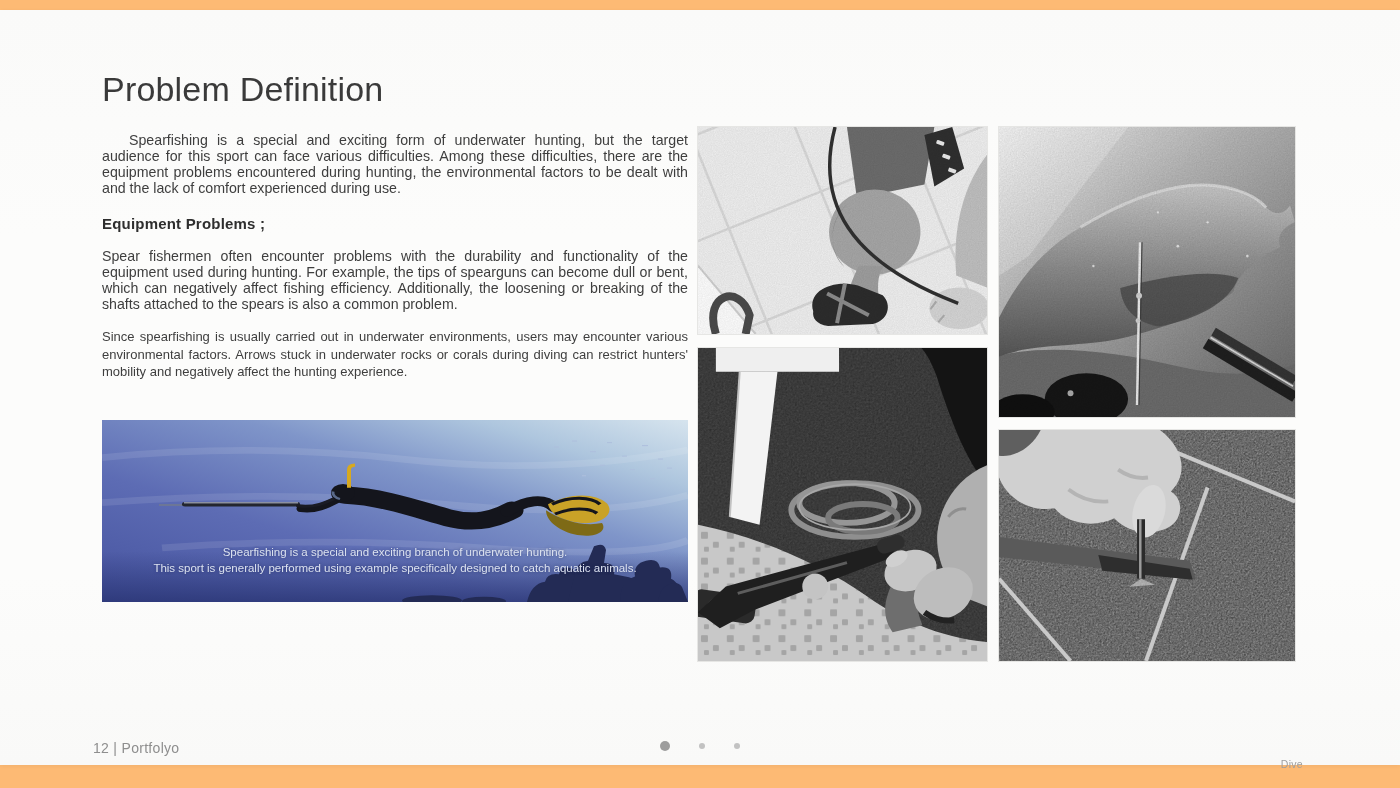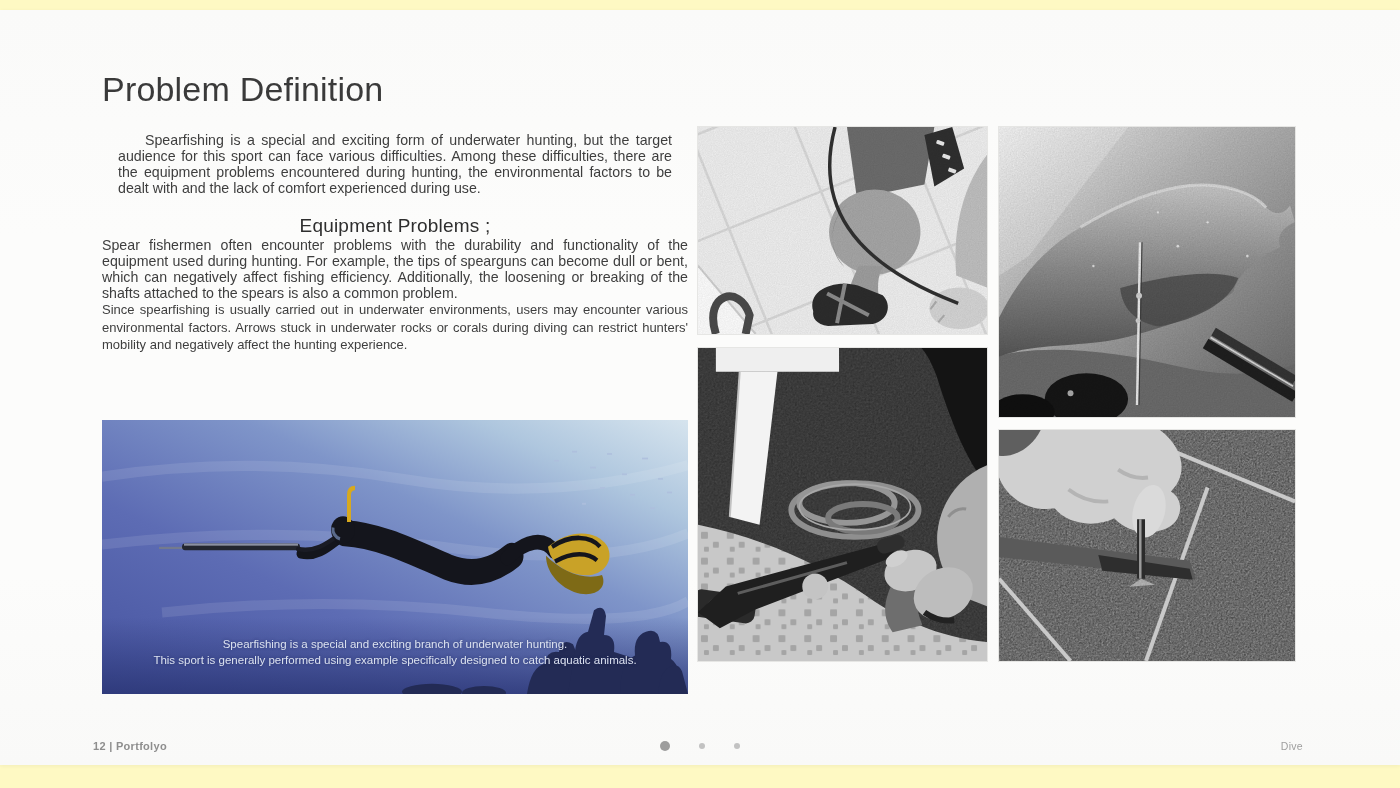--- a/index.html
+++ b/index.html
@@ -3,69 +3,68 @@
 <meta charset="utf-8">
 <style>
   html,body{margin:0;padding:0;}
   body{
     width:1400px;height:788px;
     background:#eeeeec;
     font-family:"Liberation Sans",sans-serif;
     overflow:hidden;
     position:relative;
   }
-  .stage{position:absolute;inset:0;background:#fef9c3;}
+  .stage{position:absolute;inset:0;background:#fdba74;}
   .page{
     position:absolute;left:0;top:10px;width:1400px;height:755px;
     background:linear-gradient(180deg,#fafaf9 0%,#fcfcfb 30%,#fcfcfb 75%,#f9f9f8 100%);
     box-shadow:0 1px 4px rgba(0,0,0,0.05);
   }
   .left-col{position:absolute;left:102px;top:60px;width:586px;color:#3e3e3e;}
   h1.title{
     margin:0;font-size:34px;font-weight:400;color:#3a3a3a;
     letter-spacing:0.2px;line-height:38px;
   }
   p.intro{
-    margin:24px 16px 0;font-size:14.2px;line-height:16px;
+    margin:24px 0 0;font-size:14.2px;line-height:16px;
     text-align:justify;text-indent:27px;color:#3e3e3e;
   }
   h2.sec{
-    margin:19px 0 0;font-size:19px;font-weight:400;color:#2e2e2e;
+    margin:19px 0 0;font-size:15px;font-weight:700;color:#2e2e2e;
     letter-spacing:0.2px;
-    text-align:center;
   }
   p.body-text{
-    margin:0 0 0;font-size:14.2px;line-height:16px;
+    margin:16px 0 0;font-size:14.2px;line-height:16px;
     text-align:justify;color:#3e3e3e;
   }
   p.body-text.env{font-size:13px;line-height:17.5px;}
 
   .hero{
-    position:absolute;left:102px;top:410px;width:586px;height:274px;
+    position:absolute;left:102px;top:410px;width:586px;height:182px;
     overflow:hidden;
   }
   .hero svg{display:block;width:100%;height:100%;}
   .hero-caption{
     position:absolute;left:0;right:0;bottom:26px;
     text-align:center;color:#dce2f0;font-size:11.5px;line-height:15.5px;
     text-shadow:0 0 3px rgba(20,30,80,0.5);
   }
 
   .photo{
     position:absolute;box-sizing:border-box;border:1px solid #e6e6e4;
     background:#ddd;overflow:hidden;
   }
   .photo svg{display:block;width:100%;height:100%;}
   #photo-a{left:697px;top:116px;width:291px;height:209px;}
   #photo-b{left:998px;top:116px;width:298px;height:292px;}
   #photo-c{left:697px;top:337px;width:291px;height:315px;}
   #photo-d{left:998px;top:419px;width:298px;height:233px;}
 
-  .footer-left{position:absolute;left:93px;top:730px;font-size:11px;color:#8e8e8e;letter-spacing:0.3px;font-weight:bold;}
-  .footer-right{position:absolute;right:97px;top:730px;font-size:10.5px;color:#9e9e9e;letter-spacing:0.3px;}
+  .footer-left{position:absolute;left:93px;top:730px;font-size:14px;color:#8e8e8e;letter-spacing:0.3px;}
+  .footer-right{position:absolute;right:97px;top:748px;font-size:10.5px;color:#9e9e9e;letter-spacing:0.3px;}
   .dots{position:absolute;left:660px;top:730px;height:11px;display:flex;align-items:center;gap:29px;}
   .dot{border-radius:50%;background:#c2c2c2;width:6px;height:6px;cursor:pointer;}
   .dot.active{width:10px;height:10px;background:#9d9d9d;}
 </style>
 </head>
 <body>
 
 <div class="stage">
   <div class="page">
 

